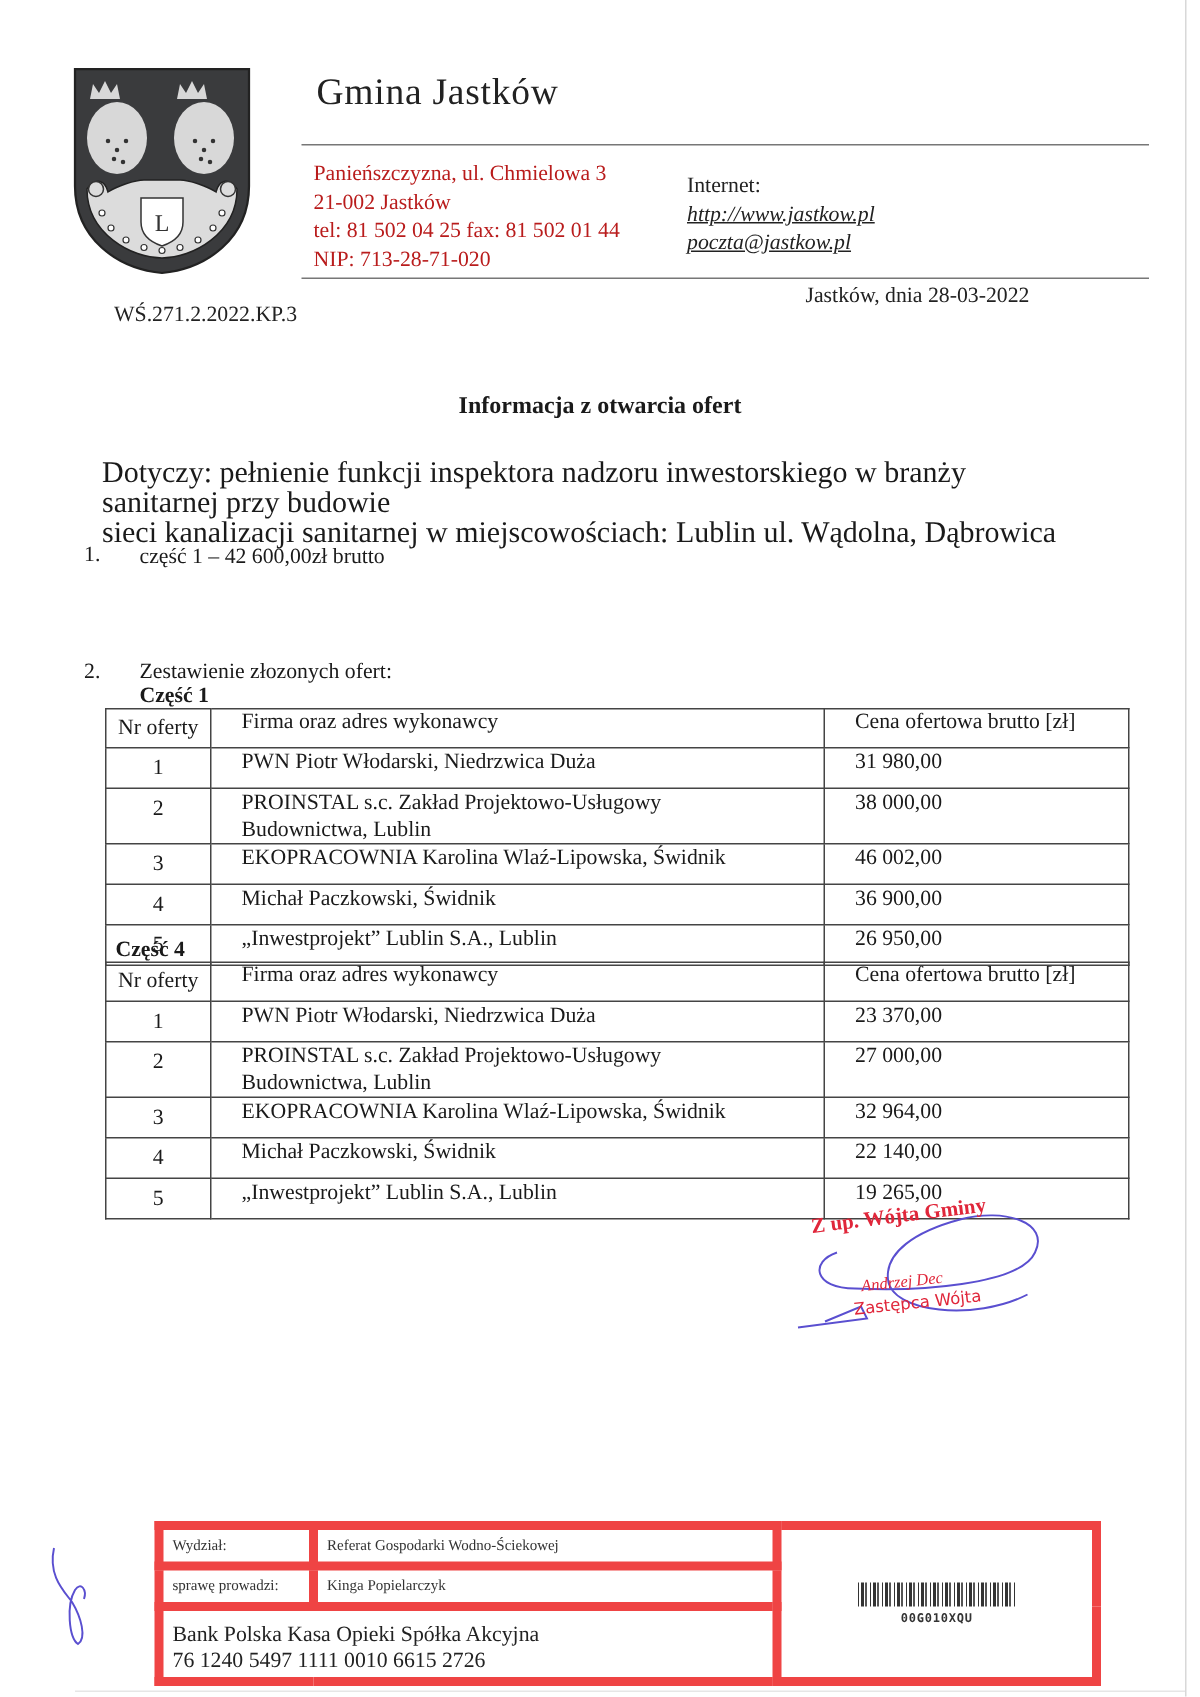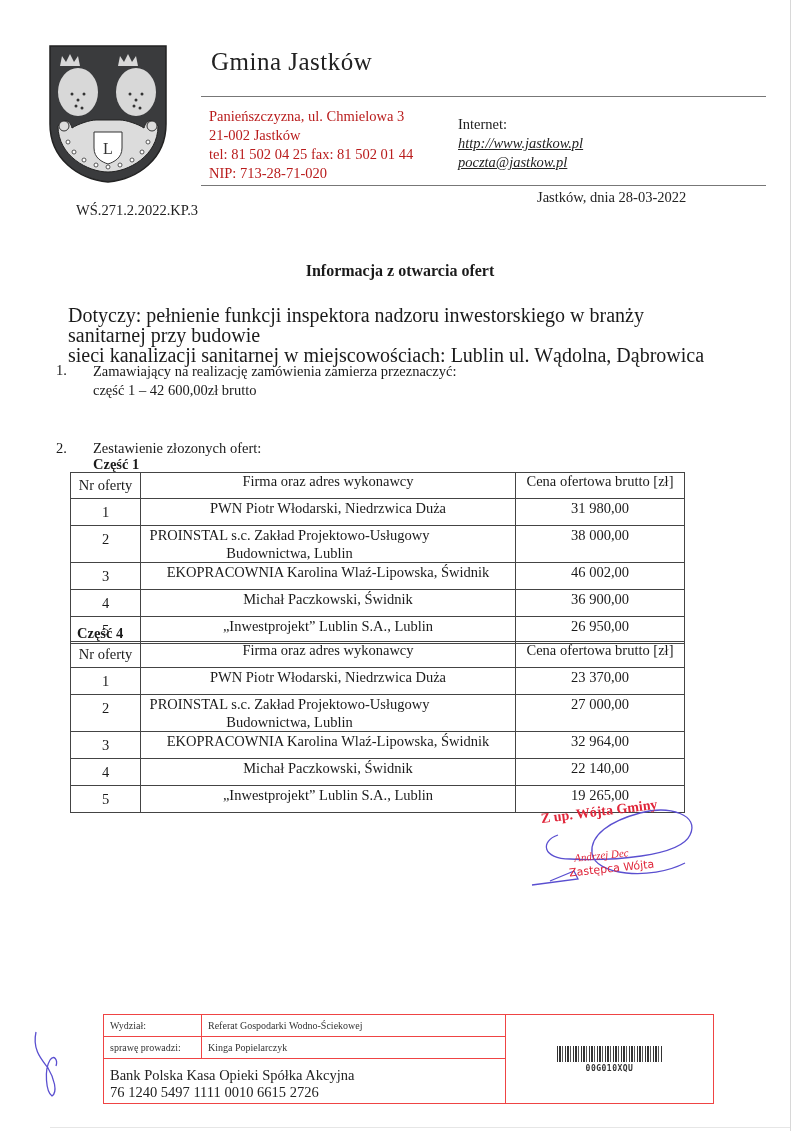--- a/index.html
+++ b/index.html
@@ -26,39 +26,39 @@
   .list-num { font-size: 14.5px; }
   .item1-num { left: 56px; top: 362px; }
   .item1 { left: 93px; top: 362px; font-size: 14.5px; line-height: 19px; }
   .item2-num { left: 56px; top: 440px; }
   .item2 { left: 93px; top: 440px; font-size: 14.5px; }
   .part-label { font-size: 14.5px; font-weight: bold; }
   .part1-label { left: 93px; top: 456px; }
   .part2-label { left: 77px; top: 625px; }
 
   table.offers { position: absolute; border-collapse: collapse; font-size: 14.5px; }
-  table.offers td, table.offers th { border: 1px solid #444; padding: 0 3px; font-weight: normal;
-       line-height: 18px; vertical-align: top; text-align: center; }
+  table.offers td, table.offers th { border: 1px solid #444; padding: 0 20px; font-weight: normal;
+       line-height: 18px; vertical-align: top; text-align: left; }
   table.offers th { line-height: 17px; }
   table.offers .c-nr { width: 65px; text-align: center; padding: 4px 2px; }
   table.offers .c-firm { width: 368px; }
   table.offers .c-price { width: 162px; }
   .t1 { left: 70px; top: 472px; }
   .t2 { left: 70px; top: 641px; }
 
   
   .sig { left: 530px; top: 795px; width: 220px; height: 100px; }
   .sig-line1 { left: 541px; top: 811px; color: #e0263a; font-weight: bold; font-size: 14px; transform: rotate(-7deg); transform-origin: left; }
   .sig-line2 { left: 574px; top: 849px; color: #e0263a; font-style: italic; font-size: 11px; transform: rotate(-6deg); }
   .sig-line3 { left: 569px; top: 862px; color: #e0263a; font-family: "DejaVu Sans", sans-serif; font-size: 11px; transform: rotate(-6deg); }
 
   
   .paraph { left: 28px; top: 1030px; width: 40px; height: 70px; }
   table.foot { position: absolute; left: 103px; top: 1014px; border-collapse: collapse; font-size: 10px; color: #333; }
-  table.foot td { border: 1px solid #ef4444; padding: 0 6px; height: 21px; }
+  table.foot td { border: 6px solid #ef4444; padding: 0 6px; height: 21px; }
   table.foot td.lbl { width: 85px; }
   table.foot td.val { width: 291px; }
   table.foot td.bank { font-size: 14.5px; line-height: 17px; padding: 8px 6px 2px 6px; height: auto; color: #222; }
   table.foot td.bar { width: 195px; text-align: center; vertical-align: middle; }
   .barcode { display: inline-block; height: 16px; width: 105px;
      background: repeating-linear-gradient(90deg, #333 0 1px, #fff 1px 2px, #333 2px 4px, #fff 4px 5px, #555 5px 6px, #fff 6px 8px); }
   .barcode-text { font-family: "DejaVu Sans Mono", monospace; font-size: 8px; font-weight: bold; color: #333; letter-spacing: 0.5px; }
   .bottom-rule { left: 50px; top: 1127px; width: 740px; height: 1px; background: #e6e6e6; }
 </style>
 </head>
@@ -126,21 +126,20 @@
 
 <div class="abs doc-title">Informacja z otwarcia ofert</div>
 
 <div class="abs subject">
   <div>Dotyczy: pełnienie funkcji inspektora nadzoru inwestorskiego w branży sanitarnej przy budowie</div>
   <div>sieci kanalizacji sanitarnej w miejscowościach: Lublin ul. Wądolna, Dąbrowica</div>
 </div>
 
 <div class="abs list-num item1-num">1.</div>
 <div class="abs item1">
-  <div>Zamawiający na realizację zamówienia zamierza przeznaczyć:</div>
   <div>część 1 – 42 600,00zł brutto</div>
 </div>
 
 <div class="abs list-num item2-num">2.</div>
 <div class="abs item2">Zestawienie złozonych ofert:</div>
 
 <div class="abs part-label part1-label">Część 1</div>
 <table class="offers t1">
   <thead>
     <tr>

